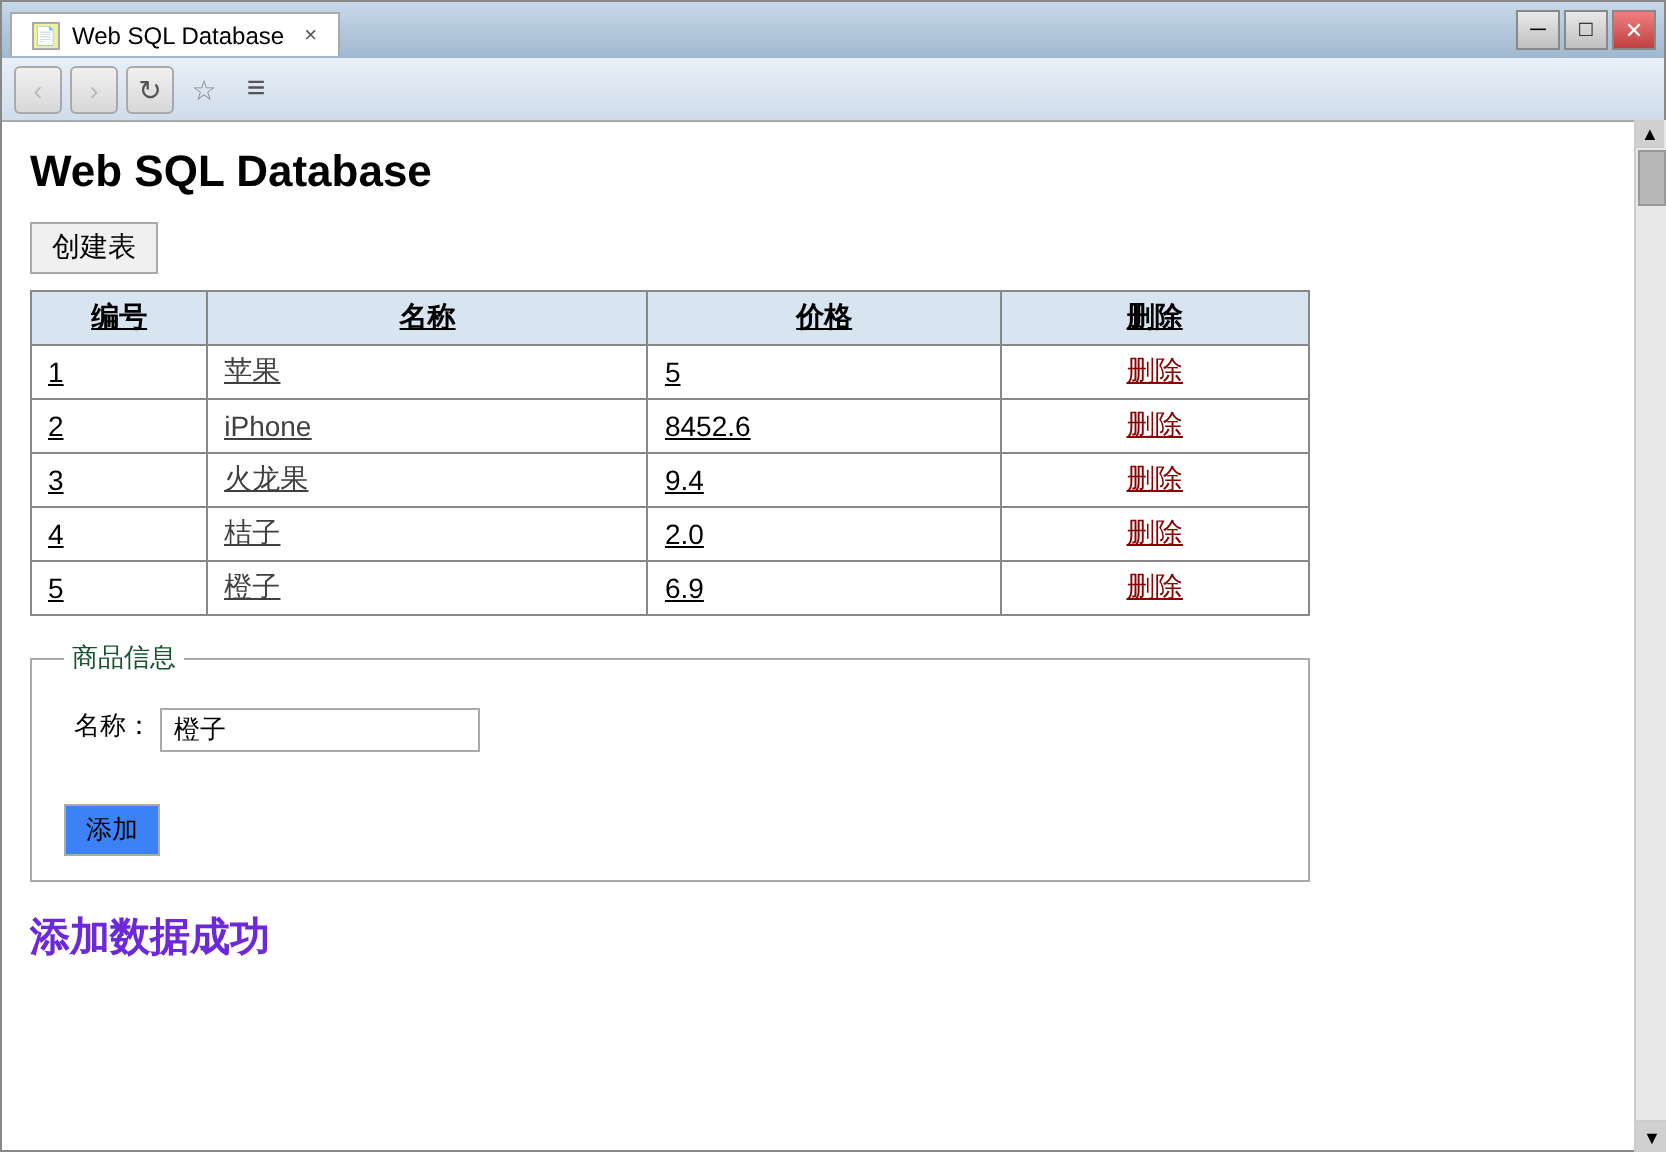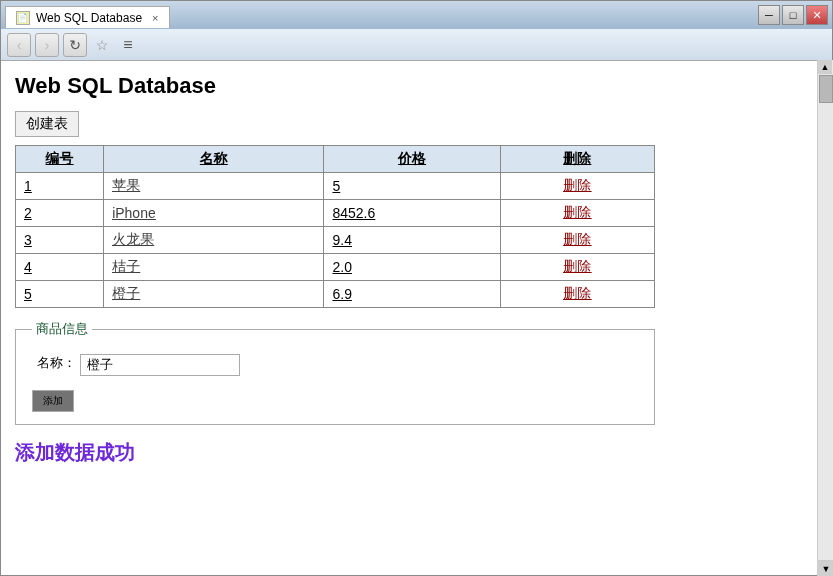--- a/index.html
+++ b/index.html
@@ -215,25 +215,25 @@
     .form-input {
       border: 1px solid #aaa;
       padding: 2px 6px;
       font-size: 13px;
       width: 160px;
       height: 22px;
       outline: none;
     }
     .add-btn {
       border: 1px solid #aaa;
-      background: #737373;
+      background: #3b82f6;
       padding: 3px 10px;
-      font-size: 10px;
-      cursor: pointer;
-      margin-top: 4px;
+      font-size: 13px;
+      cursor: pointer;
+      margin-top: 16px;
     }
 
     .success-msg {
       font-size: 20px;
       font-weight: bold;
       color: #6d28d9;
     }
 
     
     .scroll-track {

